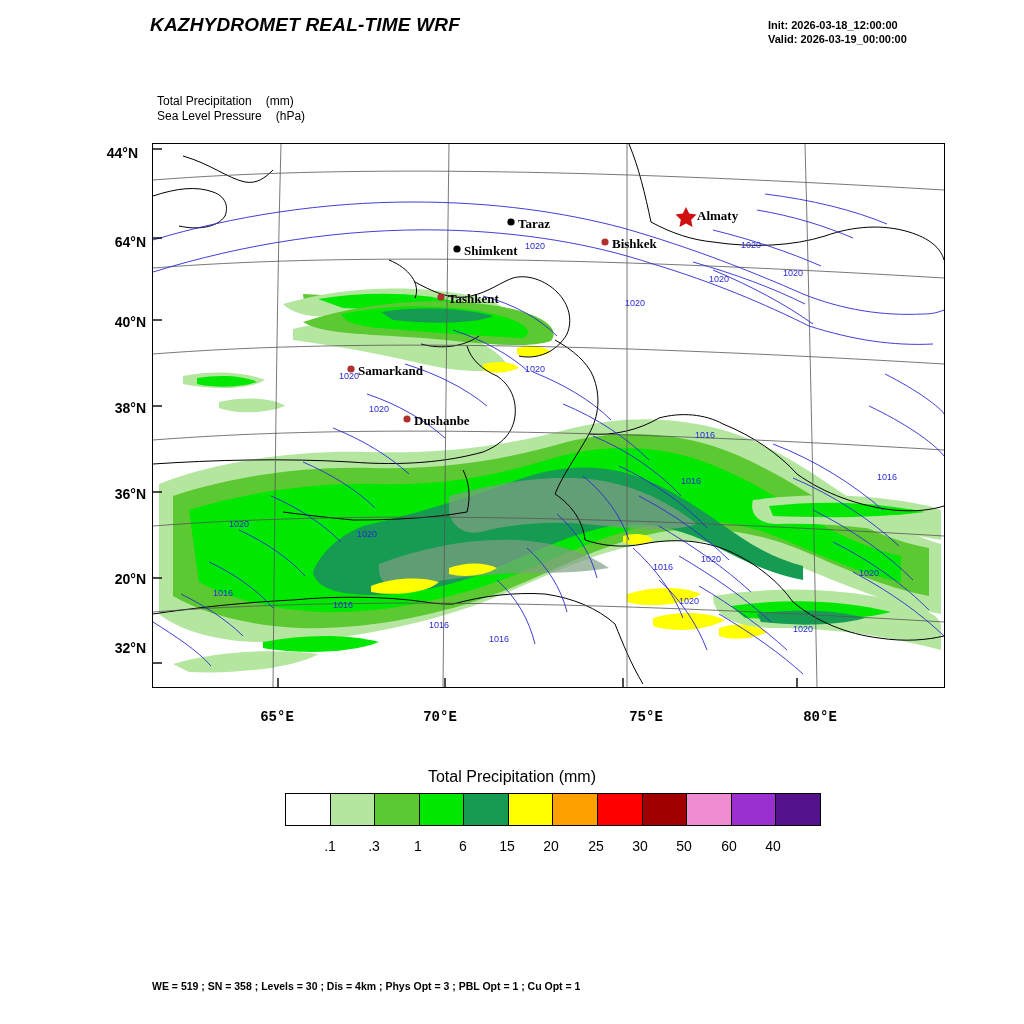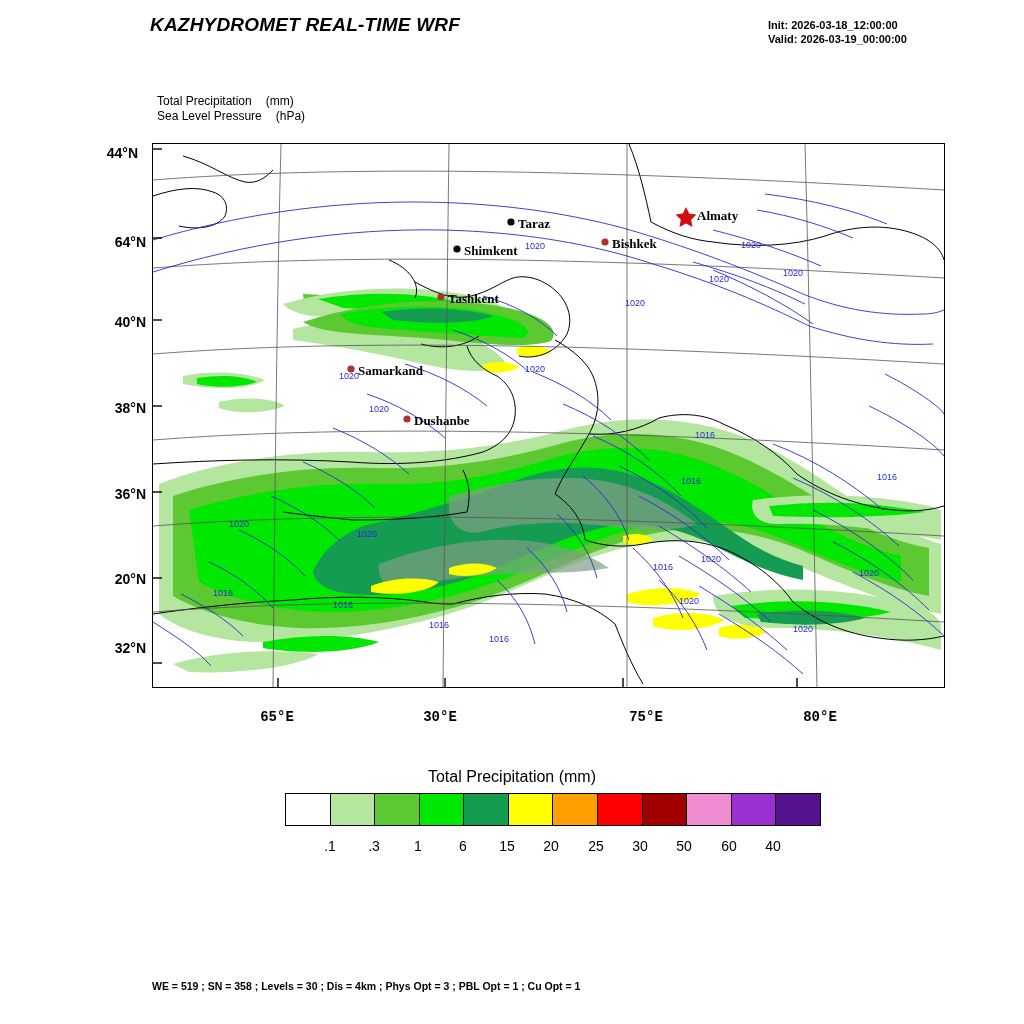--- a/index.html
+++ b/index.html
@@ -127,21 +127,21 @@
 
 <div class="abs lat-label" style="left:60px; top:145px;">44°N</div>
 <div class="abs lat-label" style="left:68px; top:234px;">64°N</div>
 <div class="abs lat-label" style="left:68px; top:314px;">40°N</div>
 <div class="abs lat-label" style="left:68px; top:400px;">38°N</div>
 <div class="abs lat-label" style="left:68px; top:486px;">36°N</div>
 <div class="abs lat-label" style="left:68px; top:571px;">20°N</div>
 <div class="abs lat-label" style="left:68px; top:640px;">32°N</div>
 
 <div class="abs lon-label" style="left:237px; top:709px;">65°E</div>
-<div class="abs lon-label" style="left:400px; top:709px;">30°E</div>
+<div class="abs lon-label" style="left:400px; top:709px;">70°E</div>
 <div class="abs lon-label" style="left:606px; top:709px;">75°E</div>
 <div class="abs lon-label" style="left:780px; top:709px;">80°E</div>
 
 <div class="abs" id="map-frame">
   <svg id="map-svg" viewBox="0 0 791 543" xmlns="http://www.w3.org/2000/svg">
     <defs>
       <clipPath id="mapclip">
           <rect x="0" y="0" width="791" height="543"></rect>
         </clipPath>
     </defs>

